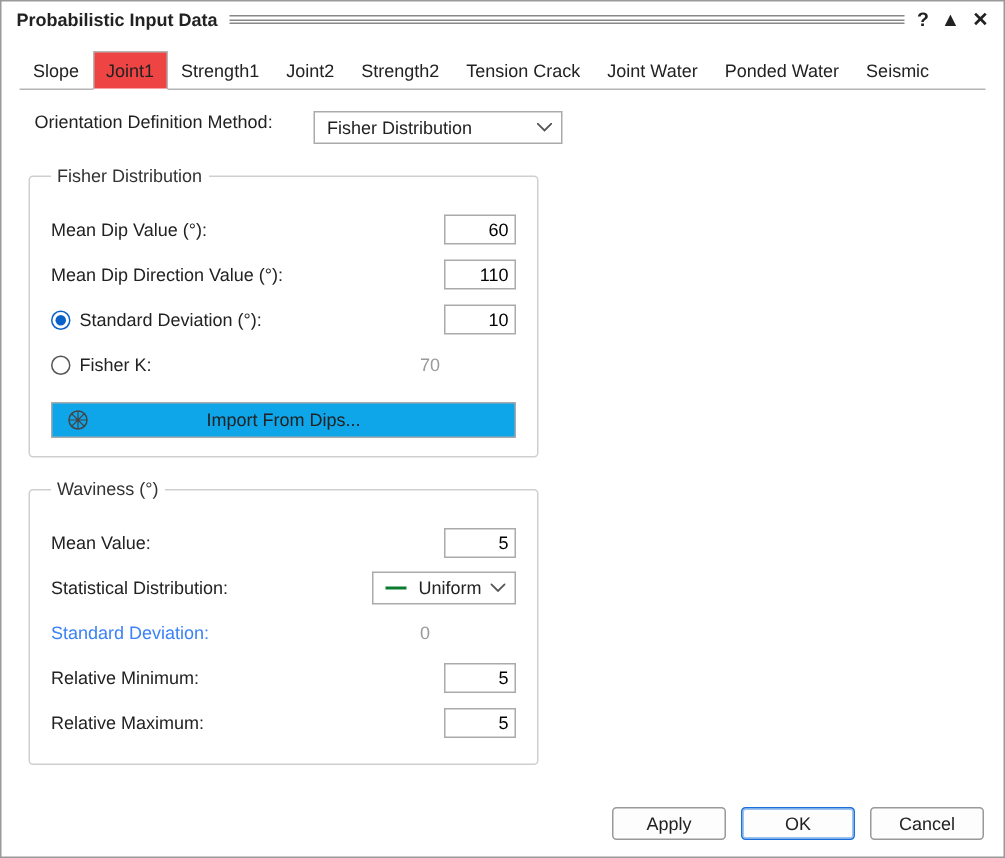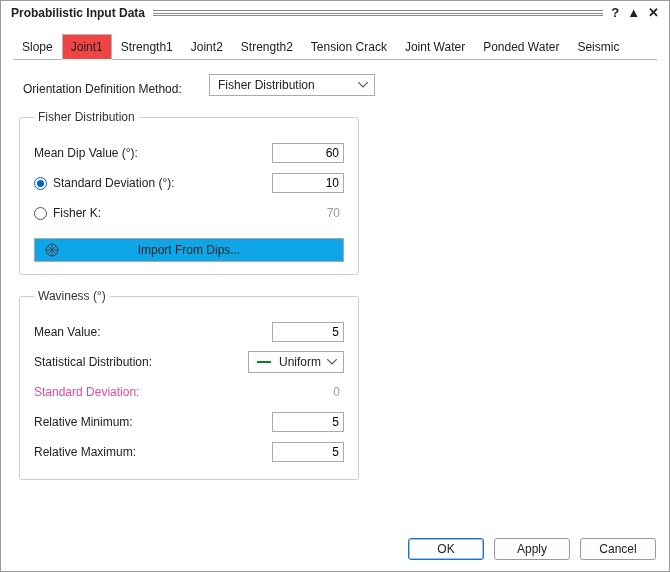--- a/index.html
+++ b/index.html
@@ -70,21 +70,21 @@
     z-index: 2;
   }
   .tab-content {
     border-top: 1px solid #b5b5b5;
     margin: -1px 12px 0 12px;
     padding: 14px 6px 10px 6px;
     position: relative;
   }
   .row {
     display: flex;
-    align-items: flex-end;
+    align-items: flex-start;
     margin-bottom: 4px;
   }
   .row-label {
     width: 190px;
     padding-left: 4px;
   }
   .odm-row { margin-bottom: 14px; }
   .combo {
     position: relative;
     width: 166px;
@@ -125,50 +125,49 @@
     align-items: center;
     height: 30px;
     gap: 8px;
   }
   .field-label {
     flex: 1;
     display: flex;
     align-items: center;
     gap: 6px;
   }
-  .field-label.disabled { color: #ec4899; }
+  .field-label.disabled { color: #3b82f6; }
   .radio {
     width: 13px; height: 13px;
     border: 1px solid #555;
     border-radius: 50%;
     display: inline-flex;
     align-items: center;
     justify-content: center;
     background: #fff;
   }
   .radio.checked { border-color: #0a62c9; }
   .radio.checked::after {
     content: "";
     width: 7px; height: 7px;
     background: #0a62c9;
     border-radius: 50%;
   }
   .num-input {
-    width: 72px;
+    width: 48px;
     height: 20px;
     border: 1px solid #aaa;
     background: #fff;
     text-align: right;
     padding: 2px 4px;
     font-family: inherit;
     font-size: 12px;
   }
   .num-value {
     width: 64px;
-    text-align: right;
     padding-right: 4px;
     color: #333;
   }
   .num-value.disabled { color: #9a9a9a; }
   .import-btn {
     margin-top: 10px;
     width: 100%;
     height: 24px;
     border: 1px solid #aaa;
     background: #0ea5e9;
@@ -250,20 +249,24 @@
   </div>
 
   <fieldset class="group">
     <legend>Fisher Distribution</legend>
 
     <div class="field-row">
       <span class="field-label">Mean Dip Value (°):</span>
       <input class="num-input" value="60" style="">
     </div>
 
+    <div class="field-row">
+      <span class="field-label">Mean Dip Direction Value (°):</span>
+      <input class="num-input" value="110" style="">
+    </div>
 
     <div class="field-row">
       <span class="field-label">
         <span class="radio checked"></span>
         <span>Standard Deviation (°):</span>
       </span>
       <input class="num-input" value="10" style="">
     </div>
 
     <div class="field-row">
@@ -318,16 +321,16 @@
 
     <div class="field-row">
       <span class="field-label">Relative Maximum:</span>
       <input class="num-input" value="5" style="">
     </div>
   </fieldset>
 
 </div>
 
 <div class="footer">
+  <div class="btn">Apply</div>
   <div class="btn default">OK</div>
-  <div class="btn">Apply</div>
   <div class="btn">Cancel</div>
 </div>
 
 </body></html>

